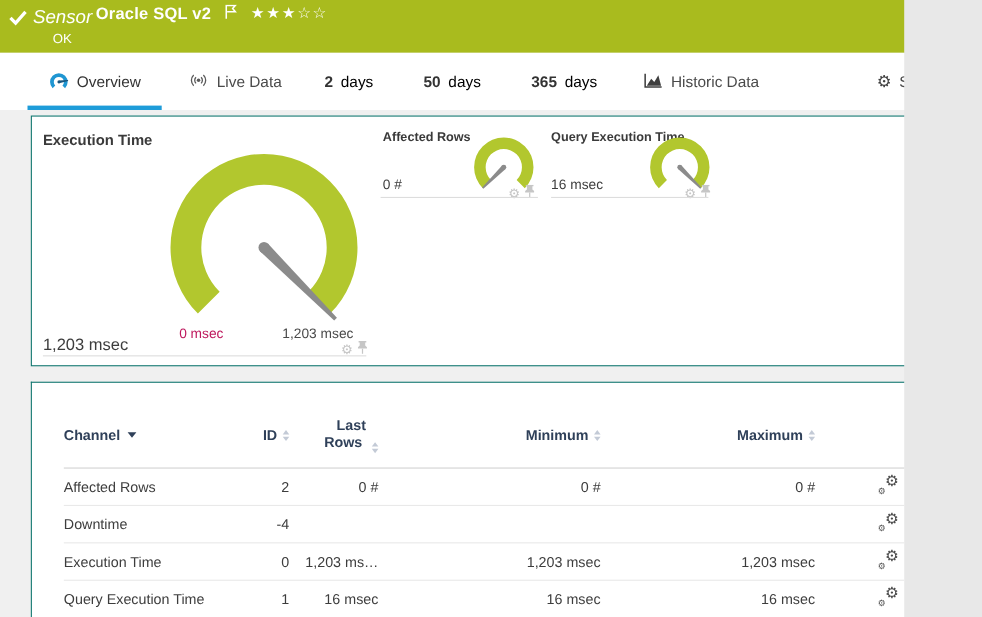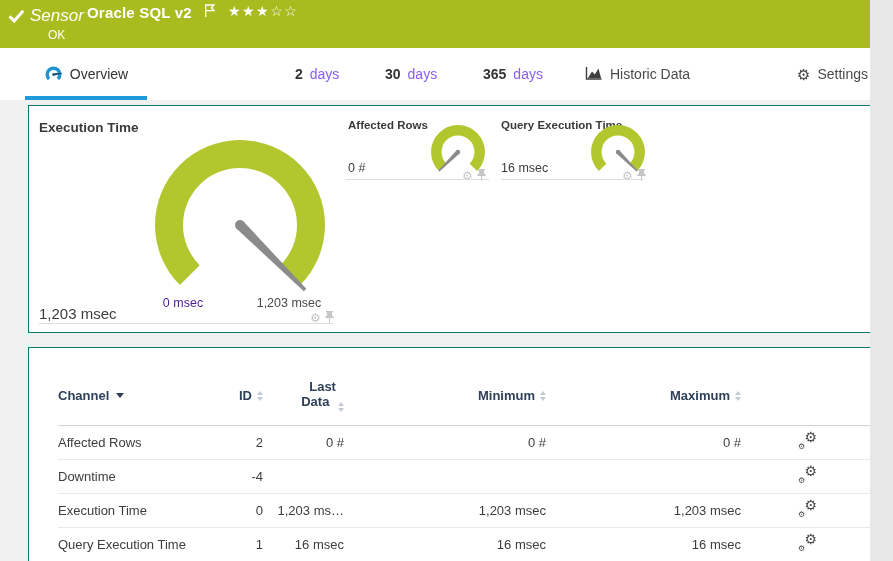--- a/index.html
+++ b/index.html
@@ -1,34 +1,34 @@
 <!DOCTYPE html>
 <html><head>
 <meta charset="utf-8">
 <style>
   html,body { margin:0; padding:0; background:#e8e8e8; }
   .screen {
     position:relative; width:822px; height:561px; overflow:hidden;
-    background:#f0f0f0; font-family:"Liberation Sans","DejaVu Sans",sans-serif;padding-left:48px;
+    background:#f0f0f0; font-family:"Liberation Sans","DejaVu Sans",sans-serif;
     -webkit-font-smoothing:antialiased;
   }
   
   .topbar { position:absolute; top:0; left:0; width:893px; height:48px; background:#a9bb1e; color:#fff; }
   .check-icon { position:absolute; left:8px; top:9px; }
   .kind { position:absolute; left:30px; top:6px; font-style:italic; font-size:17px; }
   .sensor-title { position:absolute; left:87px; top:4px; font-weight:bold; font-size:15px; letter-spacing:.2px; }
   .flag-icon { position:absolute; left:204px; top:4px; cursor:pointer; }
   .stars { position:absolute; left:228px; top:3px; font-size:14px; letter-spacing:1.5px; cursor:pointer; }
   .status-ok { position:absolute; left:48px; top:28px; font-size:12px; font-weight:normal; }
   
   .tabs { position:absolute; top:48px; left:0; width:893px; height:52px; background:#ffffff;text-align:center; }
   .tab { position:absolute; top:0; height:52px; display:flex; align-items:center; gap:7px;
          font-size:14px; color:#4a4a4a; cursor:pointer; white-space:nowrap; }
   .tab b { color:#333; font-weight:bold; }
-  .tab .dlabel { color:#8b5cf6; }
+  .tab .dlabel { color:#000000; }
   .tab-overview { left:25px; width:122px; justify-content:center; color:#333; }
   .tab-overview::after { content:""; position:absolute; left:0; right:0; bottom:0; height:4px; background:#1e9cd9; }
   .tab-livedata { left:171px; }
   .tab-2days { left:295px; }
   .tab-30days { left:385px; }
   .tab-365days { left:483px; }
   .tab-historic { left:585px; }
   .tab-log { left:733px; }
   .tab-settings { left:797px; }
   .settings-gear { font-size:15px; color:#3f3f3f; line-height:1; }
@@ -39,21 +39,21 @@
   
   .g-title { position:absolute; font-weight:bold; color:#3a3a3a; }
   .gt-primary { left:10px; top:14px; font-size:13.5px; }
   .gt-small { font-size:11.5px; }
   .gt-ar { left:319px; top:13px; }
   .gt-qe { left:472px; top:13px; }
   .gauge-svg { position:absolute; }
   .svg-primary { left:121px; top:31px; }
   .svg-ar { left:399px; top:16px; }
   .svg-qe { left:559px; top:16px; }
-  .g-minlab { position:absolute; left:104px; top:190px; width:100px; text-align:center; font-size:12.5px; color:#4c1d95; }
+  .g-minlab { position:absolute; left:104px; top:190px; width:100px; text-align:center; font-size:12.5px; color:#be185d; }
   .g-maxlab { position:absolute; left:210px; top:190px; width:100px; text-align:center; font-size:12.5px; color:#4a4a4a; }
   .g-value { position:absolute; color:#3d3d3d; }
   .gv-primary { left:10px; top:199px; font-size:15px; }
   .gv-ar { left:319px; top:55px; font-size:12.5px; }
   .gv-qe { left:472px; top:55px; font-size:12.5px; }
   .corner { position:absolute; display:flex; align-items:center; gap:4px; }
   .corner .cgear { font-size:12px; color:#c6c6c6; line-height:1; cursor:pointer; }
   .corner-primary { left:281px; top:203px; }
   .corner-ar { left:433px; top:61px; }
   .corner-qe { left:593px; top:61px; }
@@ -110,26 +110,38 @@
 
   <nav class="tabs">
     <div class="tab tab-overview">
       <svg id="ov-gauge-icon" class="ticon" width="19" height="17" viewBox="0 0 19 17">
           <path d="M3.8431457505076203 14.15685424949238 A8 8 0 1 1 15.156854249492387 14.156854249492373 L12.752691193458123 11.752691193458114 A4.6 4.6 0 1 0 6.2473088065418825 11.75269119345812 Z" fill="#1f96d2"></path>
           <polygon points="9.7033648045523,9.783994842773678 17.981389850830798,7.7135356344853605 17.80931193928654,6.6270784598307095 9.2966351954477,7.216005157226321" fill="#19567e"></polygon>
           <circle cx="9.5" cy="8.5" r="1.3" fill="#19567e"></circle>
         </svg>
       <span>Overview</span>
     </div>
+    <div class="tab tab-livedata">
+      <span>
+        <svg width="19" height="16" viewBox="0 0 19 16" fill="none" stroke="#5a5a5a" stroke-width="1.2">
+          <circle cx="9.5" cy="8" r="1.6" fill="#5a5a5a" stroke="none"></circle>
+          <path d="M7.2 5.2 a3.9 3.9 0 0 0 0 5.6"></path>
+            <path d="M11.8 5.2 a3.9 3.9 0 0 1 0 5.6"></path>
+          <path d="M5.1 3.1 a6.8 6.8 0 0 0 0 9.8"></path>
+            <path d="M13.9 3.1 a6.8 6.8 0 0 1 0 9.8"></path>
+        </svg>
+      </span>
+      <span>Live Data</span>
+    </div>
     <div class="tab tab-2days">
       <b>2</b>
       <span class="dlabel">days</span>
     </div>
     <div class="tab tab-30days">
-      <b>30</b>
+      <b>50</b>
       <span class="dlabel">days</span>
     </div>
     <div class="tab tab-365days">
       <b>365</b>
       <span class="dlabel">days</span>
     </div>
     <div class="tab tab-historic">
       <span>
         <svg width="18" height="16" viewBox="0 0 18 16">
           <path d="M1.5 2 v12 h15" stroke="#3f3f3f" stroke-width="1.4" fill="none"></path>
@@ -211,21 +223,21 @@
       <div class="hcell r">
         <span class="txt">ID</span>
         <span class="sort">
             <i class="up"></i>
             <i class="dn"></i>
           </span>
       </div>
       <div class="hcell r">
         <span class="two-line">
           <div>Last</div>
-          <div><span>Data</span>
+          <div><span>Rows</span>
             <span class="sort">
                 <i class="up"></i>
                 <i class="dn"></i>
               </span>
           </div>
         </span>
       </div>
       <div class="hcell r">
         <span class="txt">Minimum</span>
         <span class="sort">

